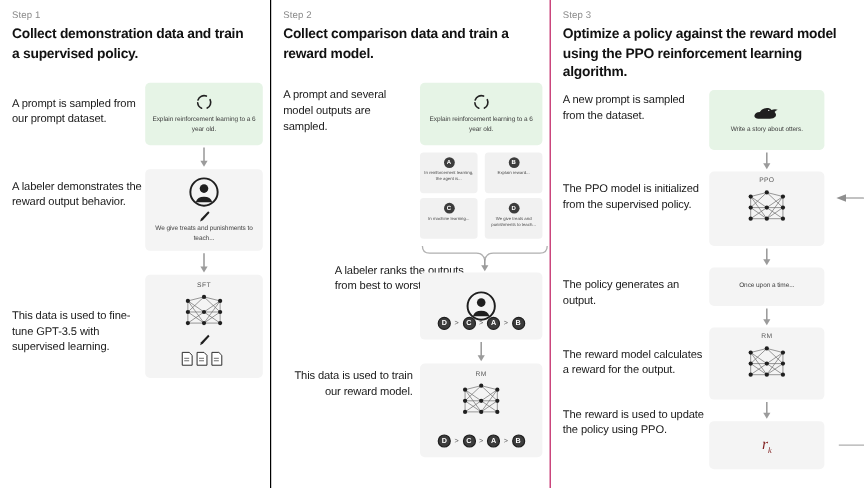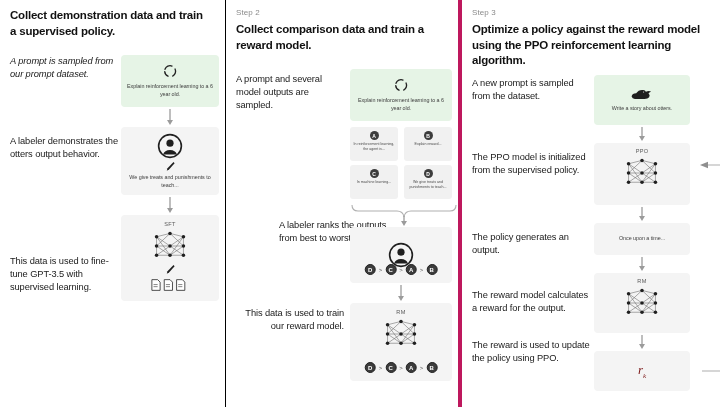--- a/index.html
+++ b/index.html
@@ -15,21 +15,21 @@
     width: 720px; height: 407px;
     display: flex;
   }
   .column {
     position: relative;
     height: 407px;
     padding: 8px 10px 0 8px;
   }
   .col-1 { width: 225px; }
   .col-2 { width: 233px; border-left: 1px solid #000000; }
-  .col-3 { width: 262px; border-left: 4px solid #be185d; }
+  .col-3 { width: 262px; border-left: 1px solid #be185d; }
 
   .step-label {
     font-size: 8px;
     color: #8a8a8a;
     letter-spacing: .1px;
     margin-bottom: 5px;
     padding-left: 2px;
   }
   .step-title {
     font-size: 11.5px;
@@ -128,27 +128,28 @@
     display: flex; align-items: center; justify-content: center;
   }
   svg { display: block; overflow: visible; }
 </style>
 </head>
 <body>
 
 <div class="diagram">
 
   <div class="column col-1">
+    <div class="step-label">Step 1</div>
     <div class="step-title">Collect demonstration data and train a supervised policy.</div>
 
     <div class="body-grid">
       <div class="captions">
-        <div class="caption" style="top:2px;font-style:italic;">A prompt is sampled from our prompt dataset.</div>
-        <div class="caption" style="top:82px;">A labeler demonstrates the otters output behavior.</div>
-        <div class="caption" style="top:202px;">This data is used to fine-tune GPT-3.5 with supervised learning.</div>
+        <div class="caption" style="top:13px;">A prompt is sampled from our prompt dataset.</div>
+        <div class="caption" style="top:82px;">A labeler demonstrates the reward output behavior.</div>
+        <div class="caption" style="top:190px;">This data is used to fine-tune GPT-3.5 with supervised learning.</div>
       </div>
 
       <div class="flow">
 
         <div class="node green" style="left:1px; top:2px; width:98px; height:52px;">
           <span>
             <svg width="16" height="16" viewBox="0 0 24 24" fill="none" stroke="#222" stroke-width="2" stroke-linecap="round">
               <path d="M4.5 9.5 A8 8 0 0 1 15 4.6"></path>
               <path d="M19.6 9 A8 8 0 0 1 16 19.6"></path>
               <path d="M9 19.8 A8 8 0 0 1 4.1 13"></path>

